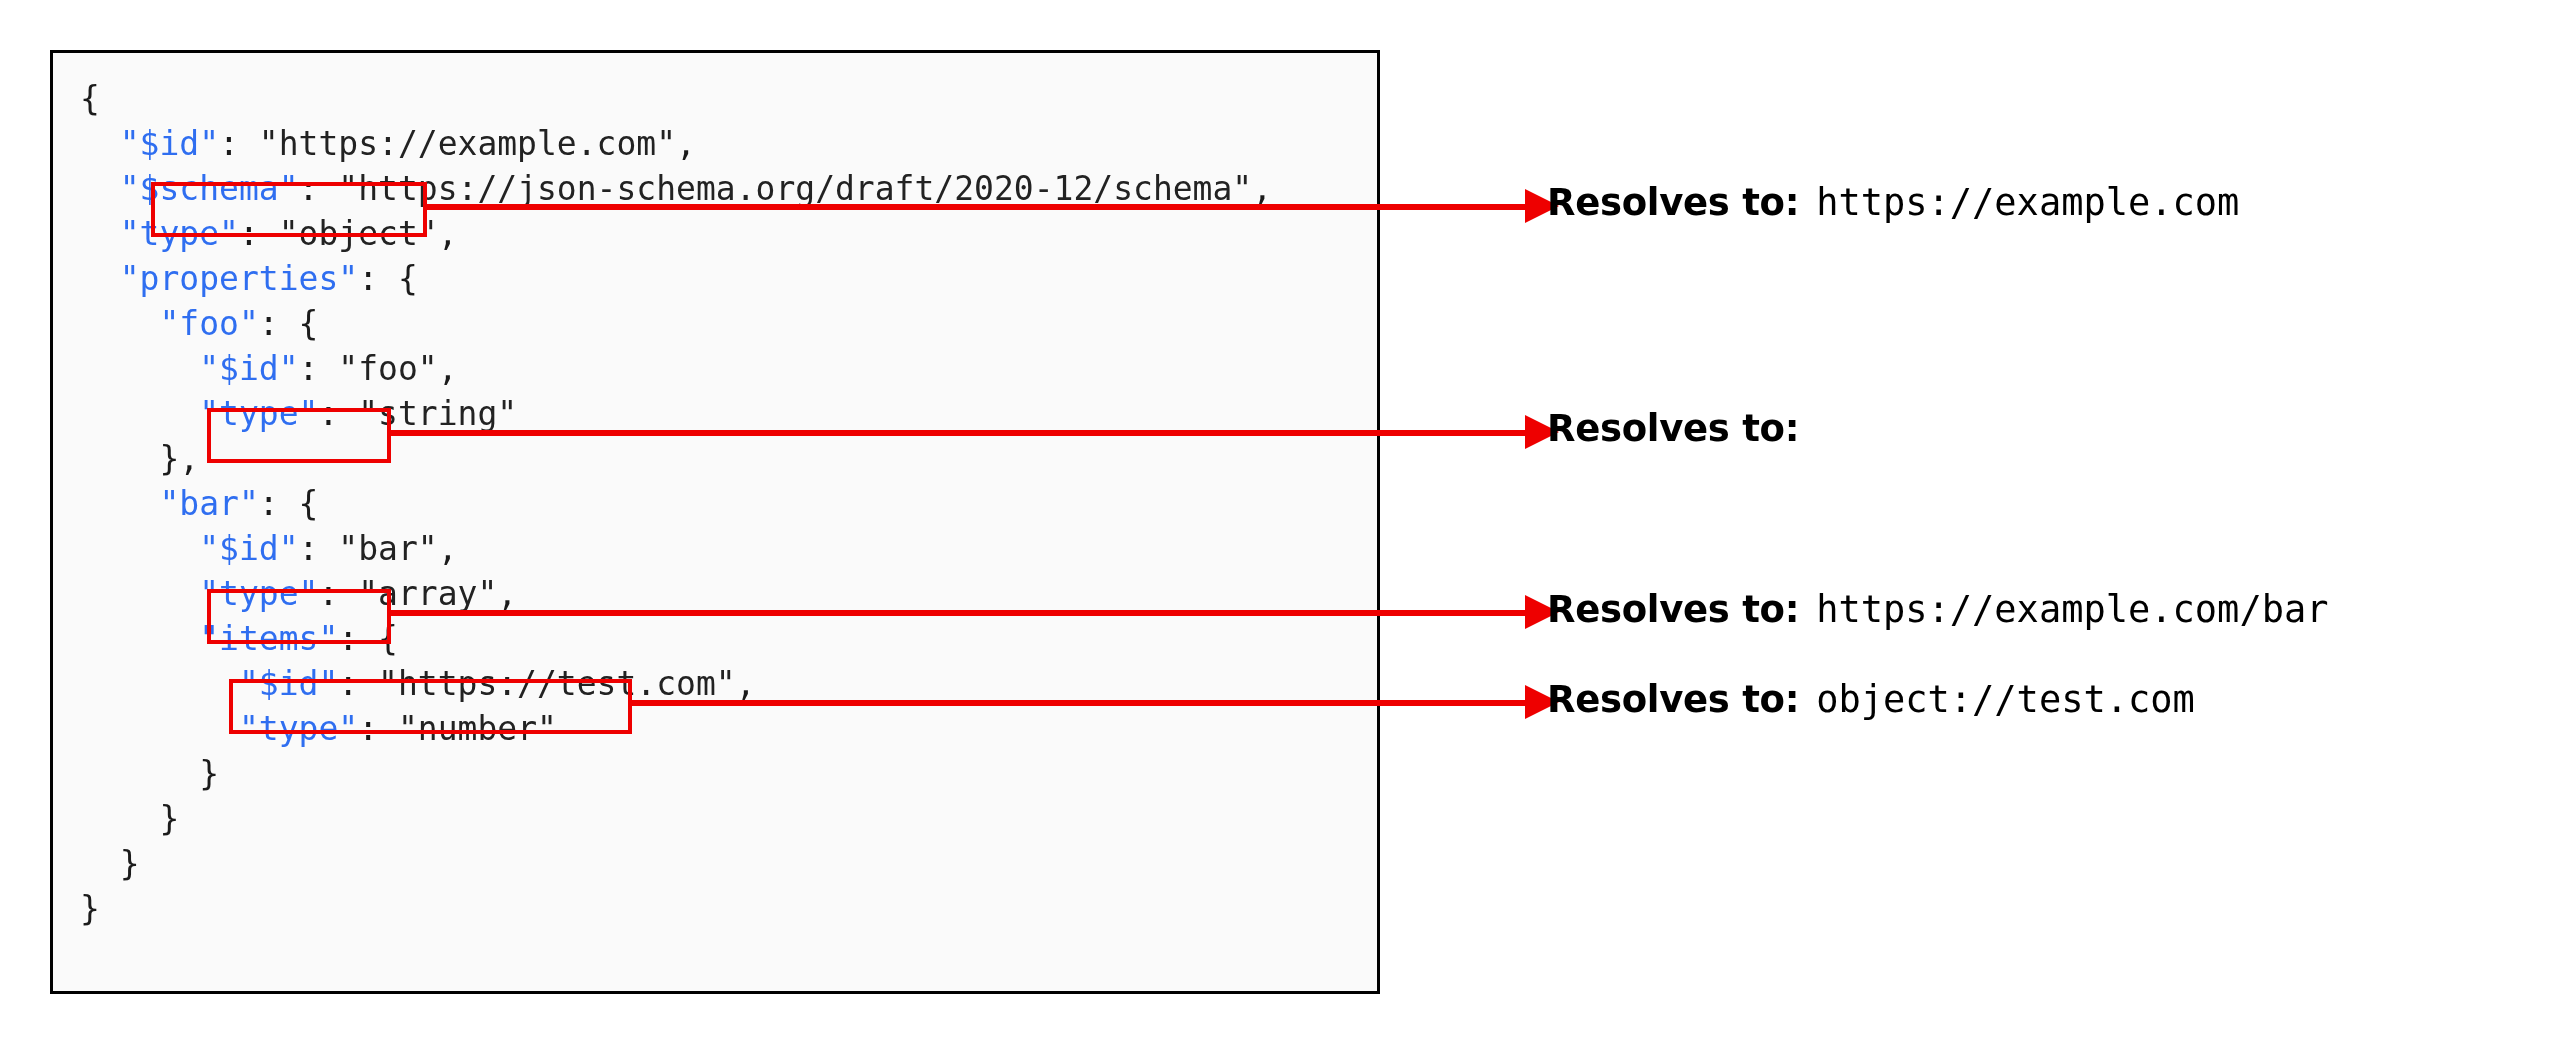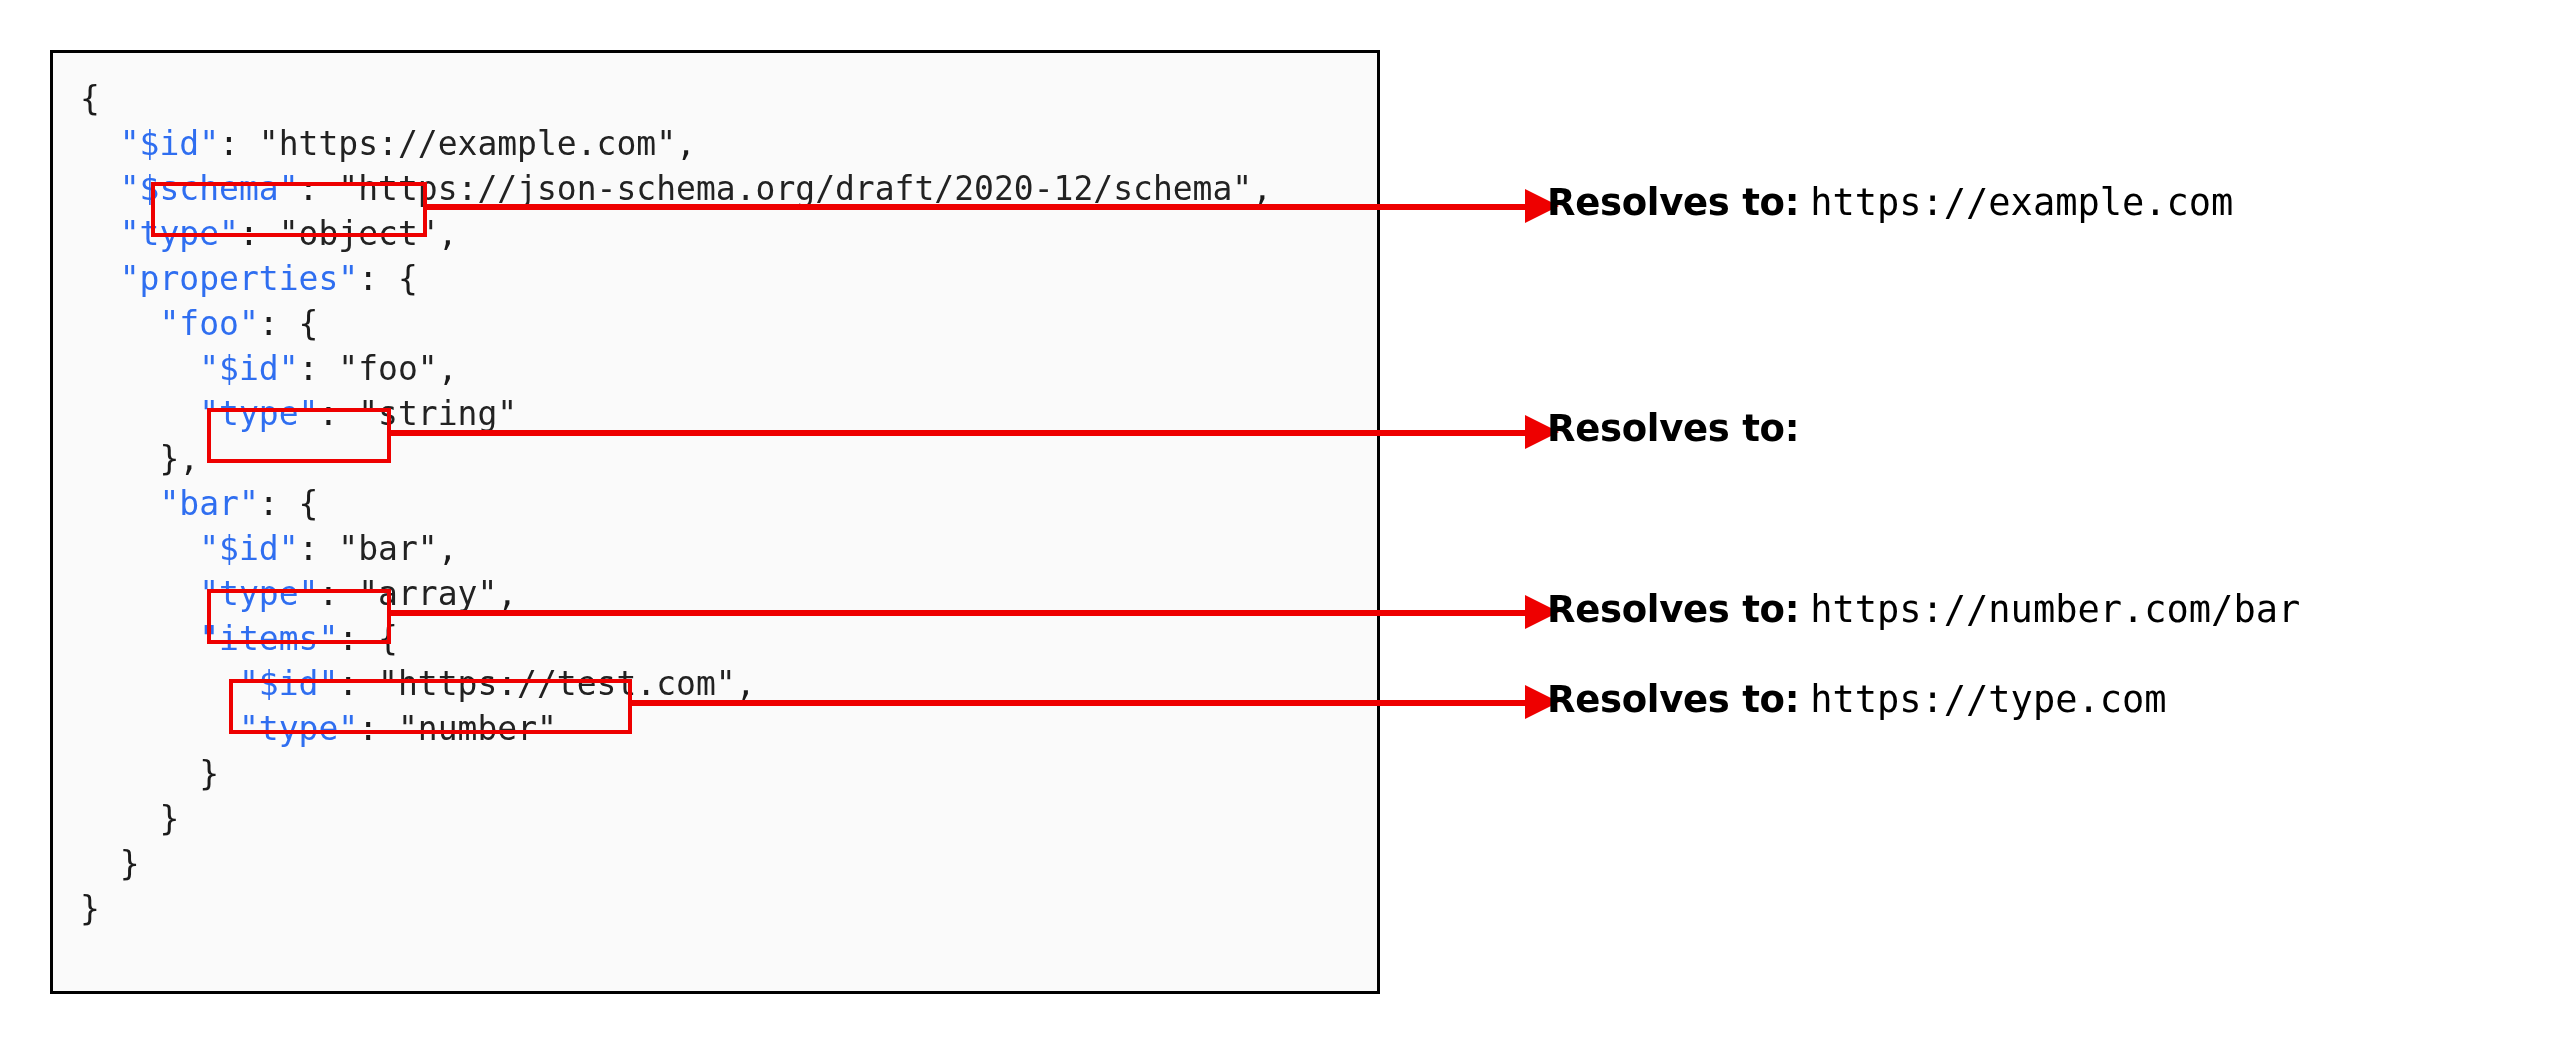--- a/index.html
+++ b/index.html
@@ -86,21 +86,21 @@
     font-family: "DejaVu Sans", sans-serif;
     font-weight: bold;
     font-size: 37px;
     color: #000000;
     letter-spacing: -0.3px;
   }
   .resolve-url {
     font-family: "DejaVu Sans Mono", monospace;
     font-size: 37px;
     color: #000000;
-    margin-left: 11px;
+    margin-left: 17px;
   }
 </style>
 </head>
 <body>
 
 <div id="code-panel">
   <div id="code-lines"><div class="code-line"><span class="tok-punct">{</span></div><div class="code-line">  <span class="tok-key">"$id"</span><span class="tok-punct">: </span><span class="tok-string">"https://example.com"</span><span class="tok-punct">,</span></div><div class="code-line">  <span class="tok-key">"$schema"</span><span class="tok-punct">: </span><span class="tok-string">"https://json-schema.org/draft/2020-12/schema"</span><span class="tok-punct">,</span></div><div class="code-line">  <span class="tok-key">"type"</span><span class="tok-punct">: </span><span class="tok-string">"object"</span><span class="tok-punct">,</span></div><div class="code-line">  <span class="tok-key">"properties"</span><span class="tok-punct">: {</span></div><div class="code-line">    <span class="tok-key">"foo"</span><span class="tok-punct">: {</span></div><div class="code-line">      <span class="tok-key">"$id"</span><span class="tok-punct">: </span><span class="tok-string">"foo"</span><span class="tok-punct">,</span></div><div class="code-line">      <span class="tok-key">"type"</span><span class="tok-punct">: </span><span class="tok-string">"string"</span></div><div class="code-line">    <span class="tok-punct">},</span></div><div class="code-line">    <span class="tok-key">"bar"</span><span class="tok-punct">: {</span></div><div class="code-line">      <span class="tok-key">"$id"</span><span class="tok-punct">: </span><span class="tok-string">"bar"</span><span class="tok-punct">,</span></div><div class="code-line">      <span class="tok-key">"type"</span><span class="tok-punct">: </span><span class="tok-string">"array"</span><span class="tok-punct">,</span></div><div class="code-line">      <span class="tok-key">"items"</span><span class="tok-punct">: {</span></div><div class="code-line">        <span class="tok-key">"$id"</span><span class="tok-punct">: </span><span class="tok-string">"https://test.com"</span><span class="tok-punct">,</span></div><div class="code-line">        <span class="tok-key">"type"</span><span class="tok-punct">: </span><span class="tok-string">"number"</span></div><div class="code-line">      <span class="tok-punct">}</span></div><div class="code-line">    <span class="tok-punct">}</span></div><div class="code-line">  <span class="tok-punct">}</span></div><div class="code-line"><span class="tok-punct">}</span></div></div>
   <div id="highlight-layer">
       <div class="hl-box" style="left: 98px; top: 129px; width: 276px; height: 55px;"></div>
       <div class="hl-box" style="left: 154px; top: 355px; width: 184px; height: 55px;"></div>
@@ -130,20 +130,20 @@
 <div id="annotation-layer">
     <div class="resolve-note" style="left: 1547px; top: 181px;">
       <span class="resolve-label">Resolves to:</span>
       <span class="resolve-url">https://example.com</span>
     </div>
     <div class="resolve-note" style="left: 1547px; top: 407px;">
       <span class="resolve-label">Resolves to:</span>
     </div>
     <div class="resolve-note" style="left: 1547px; top: 588px;">
       <span class="resolve-label">Resolves to:</span>
-      <span class="resolve-url">https://number.com/bar</span>
+      <span class="resolve-url">https://example.com/bar</span>
     </div>
     <div class="resolve-note" style="left: 1547px; top: 678px;">
       <span class="resolve-label">Resolves to:</span>
-      <span class="resolve-url">https://type.com</span>
+      <span class="resolve-url">object://test.com</span>
     </div>
   </div>
 
 
 </body></html>

